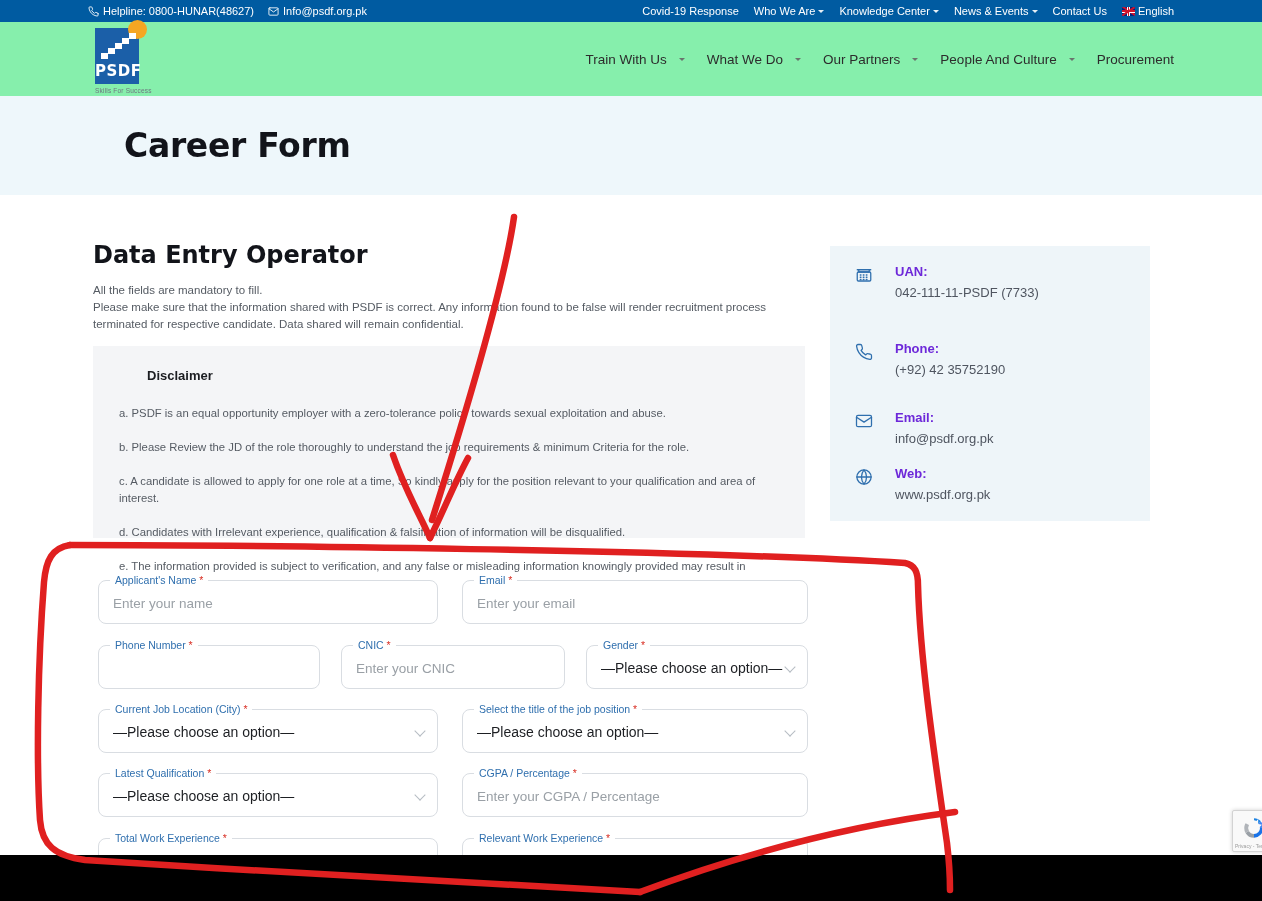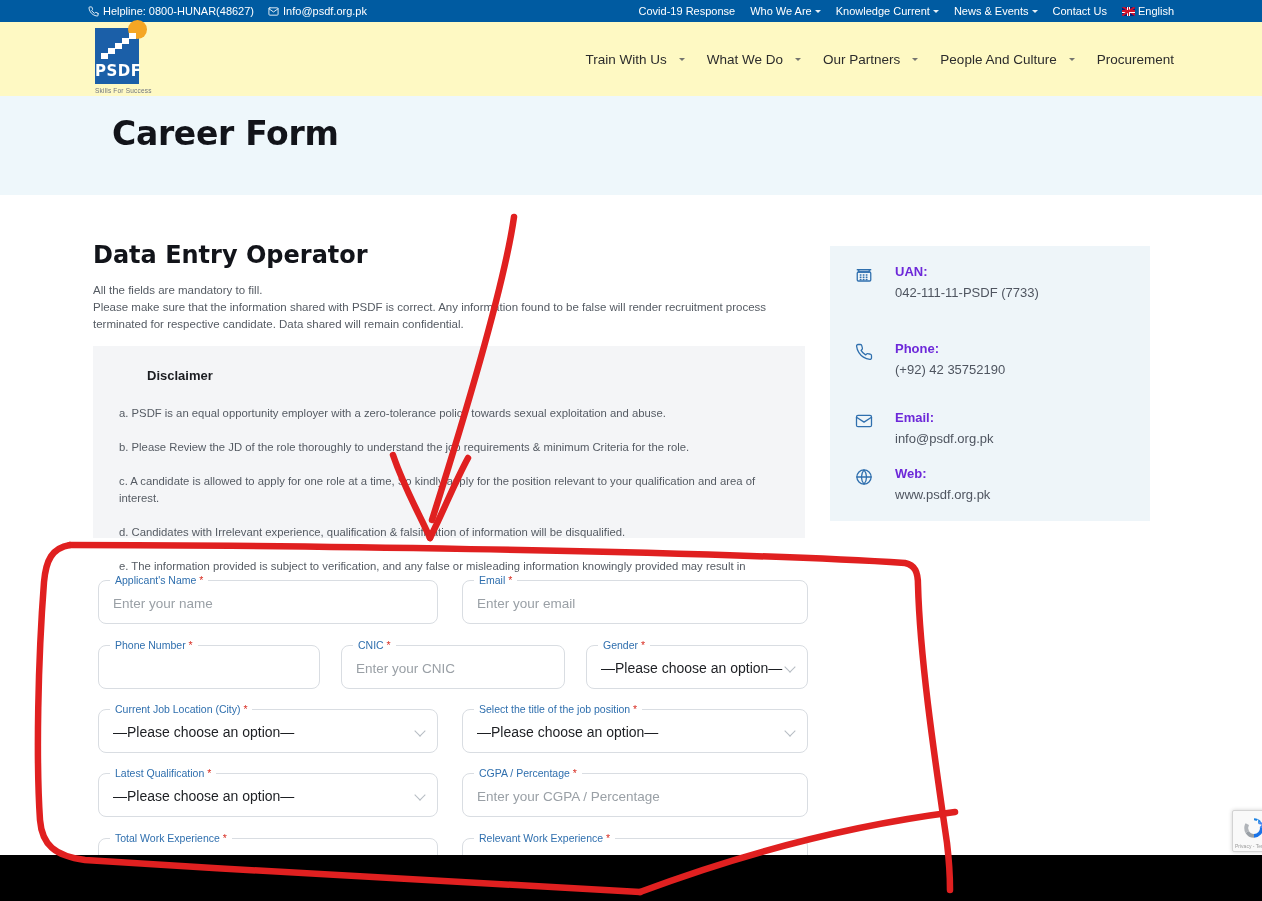--- a/index.html
+++ b/index.html
@@ -51,21 +51,21 @@
   .flag::after  { transform: rotate(-34deg); }
   .flag-cross-v { position: absolute; left: 5px; top: 0; width: 3px; height: 9px; background: #fff; }
   .flag-cross-h { position: absolute; left: 0; top: 3px; width: 13px; height: 3px; background: #fff; }
   .flag-cross-v2 { position: absolute; left: 5.7px; top: 0; width: 1.6px; height: 9px; background: #cf142b; }
   .flag-cross-h2 { position: absolute; left: 0; top: 3.7px; width: 13px; height: 1.6px; background: #cf142b; }
 
   
   .mainnav {
     position: absolute; left: 0; top: 22px;
     width: 1262px; height: 74px;
-    background: #fef9c3;
+    background: #86efac;
   }
   .logo-wrap { position: absolute; left: 93px; top: 6px; width: 56px; }
   .logo-mark {
     position: relative; width: 44px; height: 56px;
     background: #1b5fa8; margin-left: 2px;
   }
   .logo-sun {
     position: absolute; right: -8px; top: -8px;
     width: 19px; height: 19px; border-radius: 50%;
     background: #f5a623;
@@ -91,21 +91,21 @@
   .nav-link .caret { border-top-color: #666; }
 
   
   .hero {
     position: absolute; left: 0; top: 96px;
     width: 1262px; height: 99px;
     background: #eef7fb;
   }
   .hero h1 {
     position: absolute; left: 112px; top: 18px;
-    margin: 0; font-size: 33px; font-weight: 800; color: #12141a;
+    margin: 12px; font-size: 33px; font-weight: 800; color: #12141a;
     letter-spacing: -0.3px;
     font-family: "DejaVu Sans", sans-serif;
   }
 
   
   .content { position: absolute; left: 0; top: 195px; width: 1262px; }
   .job-title {
     position: absolute; left: 93px; top: 46px;
     margin: 0; font-size: 24px; font-weight: 800; color: #12141a;
     font-family: "DejaVu Sans", sans-serif;
@@ -223,21 +223,21 @@
 
     <div class="topbar-right">
       <span class="tb-link">
         <span>Covid-19 Response</span>
       </span>
       <span class="tb-link">
         <span>Who We Are</span>
         <i class="caret"></i>
       </span>
       <span class="tb-link">
-        <span>Knowledge Current</span>
+        <span>Knowledge Center</span>
         <i class="caret"></i>
       </span>
       <span class="tb-link">
         <span>News &amp; Events</span>
         <i class="caret"></i>
       </span>
       <span class="tb-link">
         <span>Contact Us</span>
       </span>
       <span class="tb-link">

